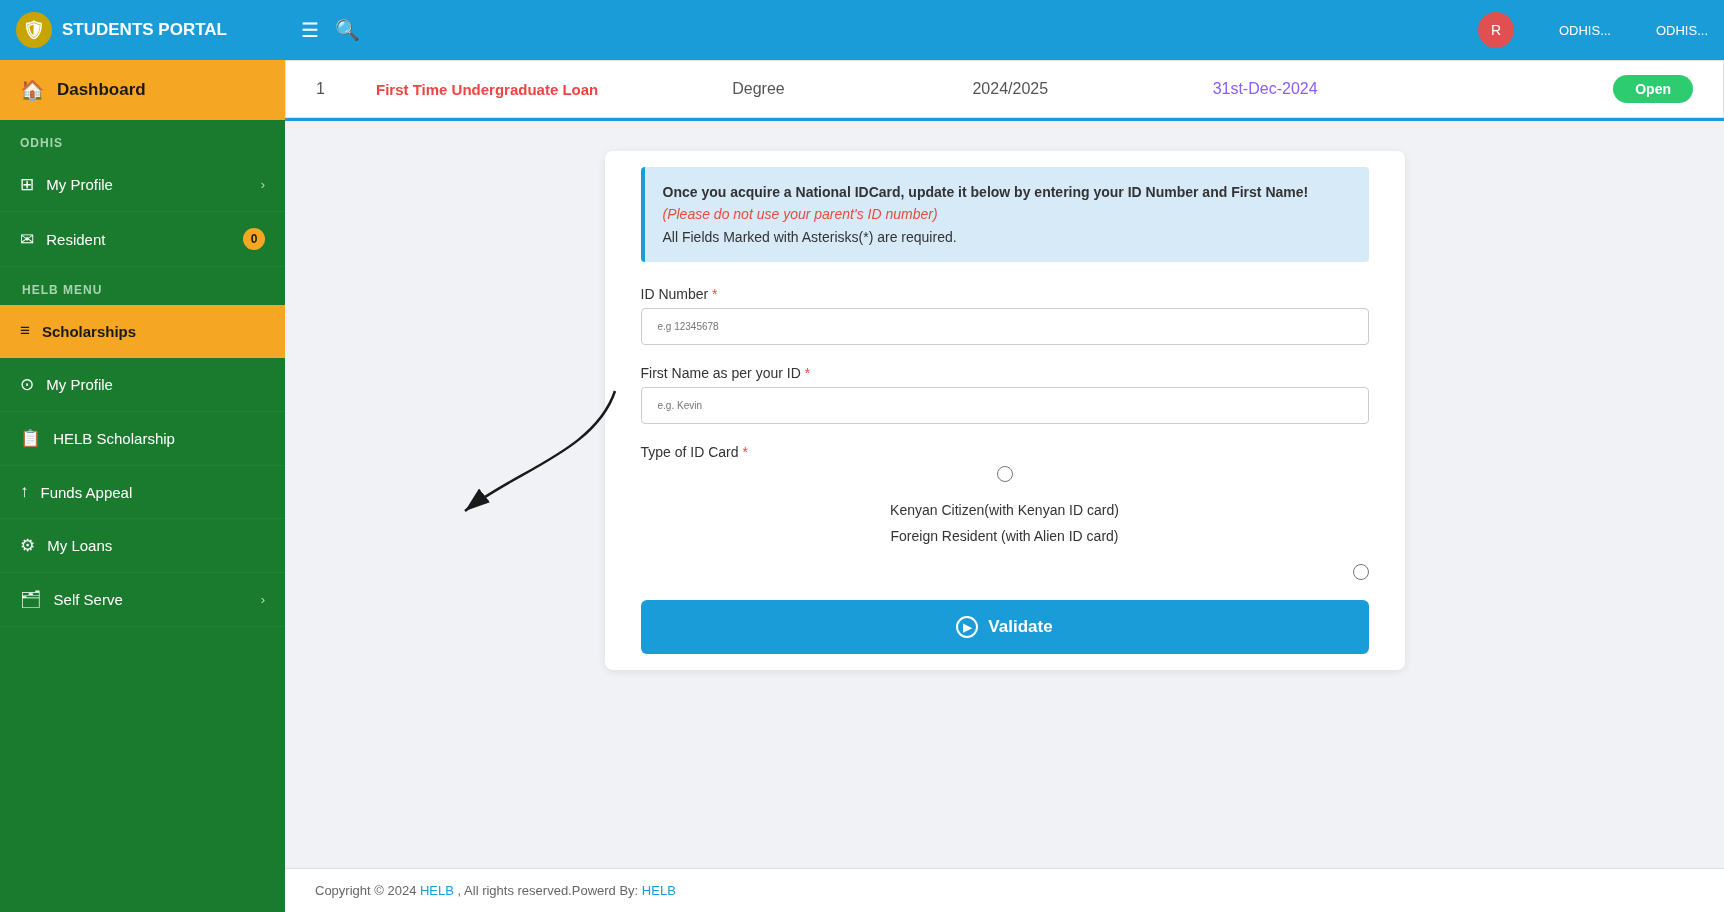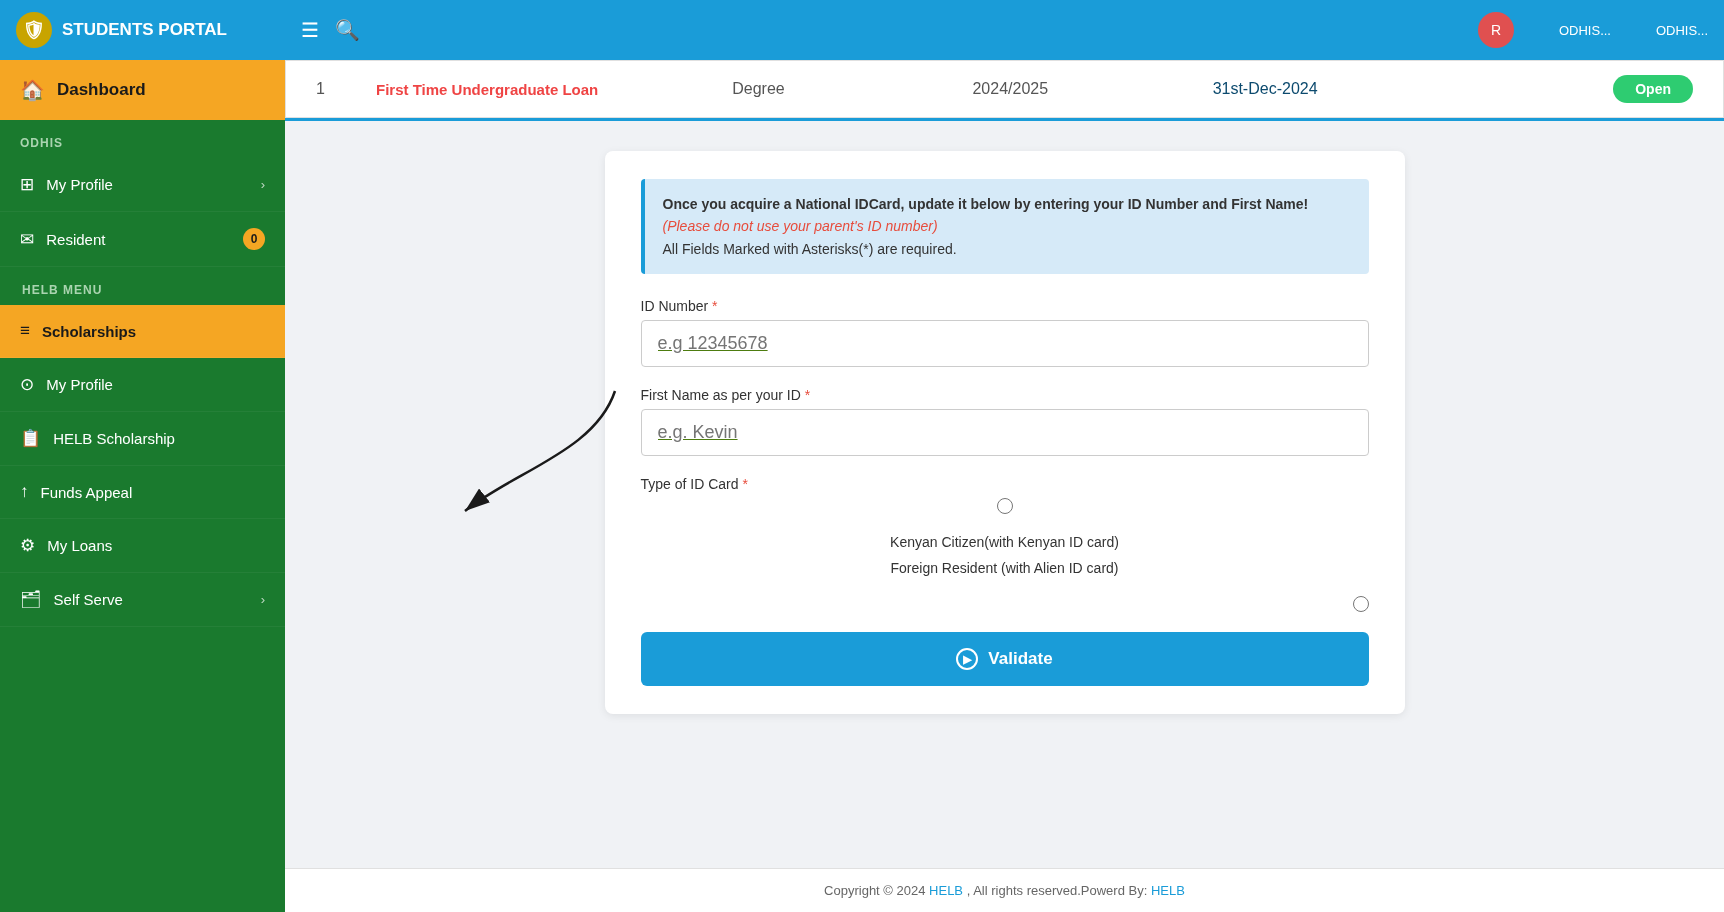--- a/index.html
+++ b/index.html
@@ -166,21 +166,21 @@
       display: flex;
       align-items: center;
       padding: 14px 30px;
       border: 1px solid #e0e0e0;
       gap: 0;
     }
     .table-col-num { width: 60px; color: #555; }
     .table-col-name { flex: 2; color: #ef4444; font-weight: bold; font-size: 15px; cursor: pointer; }
     .table-col-type { flex: 1.5; color: #555; margin-left: 36px; }
     .table-col-year { flex: 1.5; color: #555; }
-    .table-col-date { flex: 2; color: #0c4a6e; }
+    .table-col-date { flex: 2; color: #8b5cf6; }
     .table-col-status { flex: 1; display: flex; justify-content: flex-end; }
     .status-open {
       background: #2ecc71;
       color: white;
       border-radius: 20px;
       padding: 6px 22px;
       font-size: 14px;
       font-weight: bold;
     }
 
@@ -189,21 +189,21 @@
       flex: 1;
       background: #f0f2f5;
       padding: 30px 50px;
       display: flex;
       flex-direction: column;
       align-items: center;
     }
     .form-card {
       background: white;
       border-radius: 8px;
-      padding: 28px 36px;
+      padding: 16px 36px;
       width: 100%;
       max-width: 800px;
       box-shadow: 0 2px 8px rgba(0,0,0,0.08);
       position: relative;
     }
     .info-banner {
       background: #d6eaf8;
       border-left: 4px solid #1a9cd8;
       padding: 14px 18px;
       border-radius: 4px;
@@ -222,24 +222,23 @@
       color: #333;
       margin-bottom: 6px;
       display: block;
     }
     .form-label .required { color: #e74c3c; }
     .form-input {
       width: 100%;
       padding: 12px 16px;
       border: 1px solid #ccc;
       border-radius: 4px;
-      font-size: 18px;
-      color: #4d7c0f;
+      font-size: 10px;
+      color: #8b5cf6;
       outline: none;
-      text-decoration: underline;
     }
 
     .radio-group { margin-bottom: 10px; }
     .radio-option {
       display: flex;
       align-items: center;
       gap: 20px;
       margin-bottom: 10px;
       font-size: 14px;
       color: #333;
@@ -277,21 +276,21 @@
       justify-content: center;
       font-size: 11px;
     }
 
     
     .footer {
       background: white;
       border-top: 1px solid #e0e0e0;
       padding: 14px 30px;
       display: flex;
-      justify-content: center;
+      justify-content: flex-start;
       font-size: 13px;
       color: #666;
     }
     .footer .helb-link { color: #1a9cd8; text-decoration: none; }
   </style>
 </head>
 <body>
 
 <div class="navbar">
   <div class="navbar-brand">

